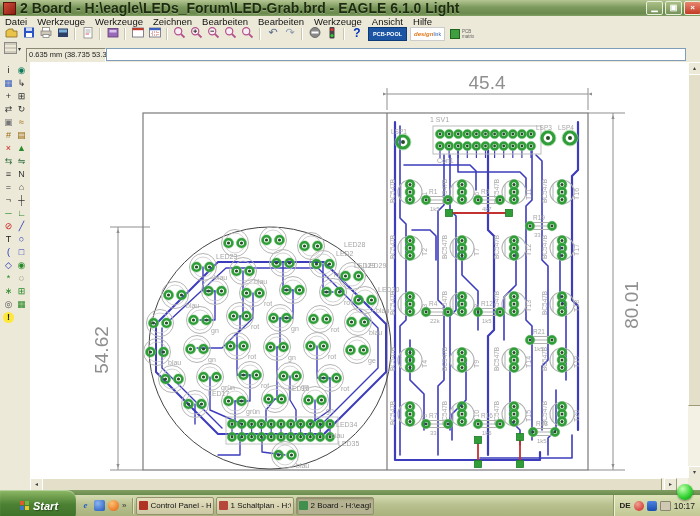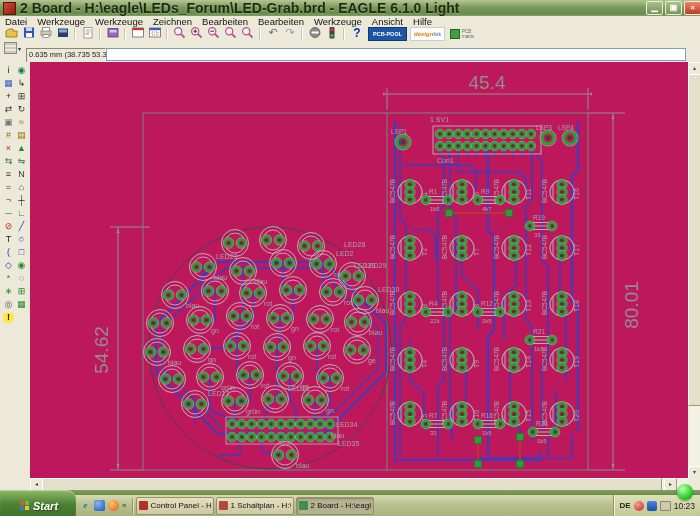--- a/index.html
+++ b/index.html
@@ -45,21 +45,21 @@
     font-size:7.5px;color:#222;line-height:12px;padding-left:2px;white-space:nowrap;}
   .cmd-input{position:absolute;left:106px;top:7px;width:580px;height:13px;border:1px solid #7f9db9;
     background:#fff;font-size:9px;font-family:"Liberation Sans",sans-serif;padding:0 2px;box-sizing:border-box;}
   
   .main{position:absolute;left:0;top:62px;width:700px;height:428px;}
   .palette{position:absolute;left:0;top:0;width:30px;height:428px;background:#ece9d8;
     border-right:1px solid #c9c5af;padding:2px 0 0 2px;display:grid;
     grid-template-columns:13px 13px;grid-auto-rows:13px;gap:0;}
   .pal-icon{width:13px;height:13px;font-size:9px;line-height:13px;text-align:center;overflow:hidden;}
   .pal-icon.errors{background:#ffe83a;border-radius:50%;width:11px;height:11px;line-height:11px;margin:1px;font-weight:bold;}
-  .canvas{position:absolute;left:30px;top:0;width:658px;height:416px;background:#be185d;overflow:hidden;}
+  .canvas{position:absolute;left:30px;top:0;width:658px;height:416px;background:#ffffff;overflow:hidden;}
   
   .vscroll{position:absolute;left:688px;top:0;width:12px;height:416px;background:#f3f1e4;}
   .hscroll{position:absolute;left:30px;top:416px;width:658px;height:12px;background:#f3f1e4;}
   .scroll-btn{position:absolute;background:#ece9d8;border:1px solid #fff;border-right-color:#9e9a78;border-bottom-color:#9e9a78;
     font-size:6px;color:#444;text-align:center;line-height:10px;}
   .scroll-thumb{position:absolute;background:#e3dfc8;border:1px solid #fff;border-right-color:#9e9a78;border-bottom-color:#9e9a78;}
   .scroll-corner{position:absolute;left:688px;top:416px;width:12px;height:12px;background:#ece9d8;}
   .win-bottom{position:absolute;left:0;top:490px;width:700px;height:5px;background:linear-gradient(#82a063,#6b8a4e);}
   
   .taskbar{position:absolute;left:0;top:495px;width:700px;height:21px;
@@ -1261,18 +1261,18 @@
         <div class="task-btn active">
           <span class="task-icon" style="background:#3f8f4f"></span>
           <span class="task-label">2 Board - H:\eagle\LE...</span>
         </div>
       </span>
     <div class="tray">
       <span class="tray-lang">DE</span>
       <span class="tray-ico" style="background:radial-gradient(circle at 35% 30%,#f0a090,#c22)"></span>
       <span class="tray-ico" style="border-radius:2px;background:linear-gradient(#4d82e0,#1a4fb0)"></span>
       <span class="tray-ico" style="border-radius:1px;background:#cfc9b4;border:1px solid #8a8670;width:9px;height:8px;"></span>
-      <span style="font-size:8.5px;color:#222;">10:23</span>
+      <span style="font-size:8.5px;color:#222;">10:17</span>
     </div>
   </div>
 
   <div class="green-ball"></div>
 </div>
 
 </body></html>

